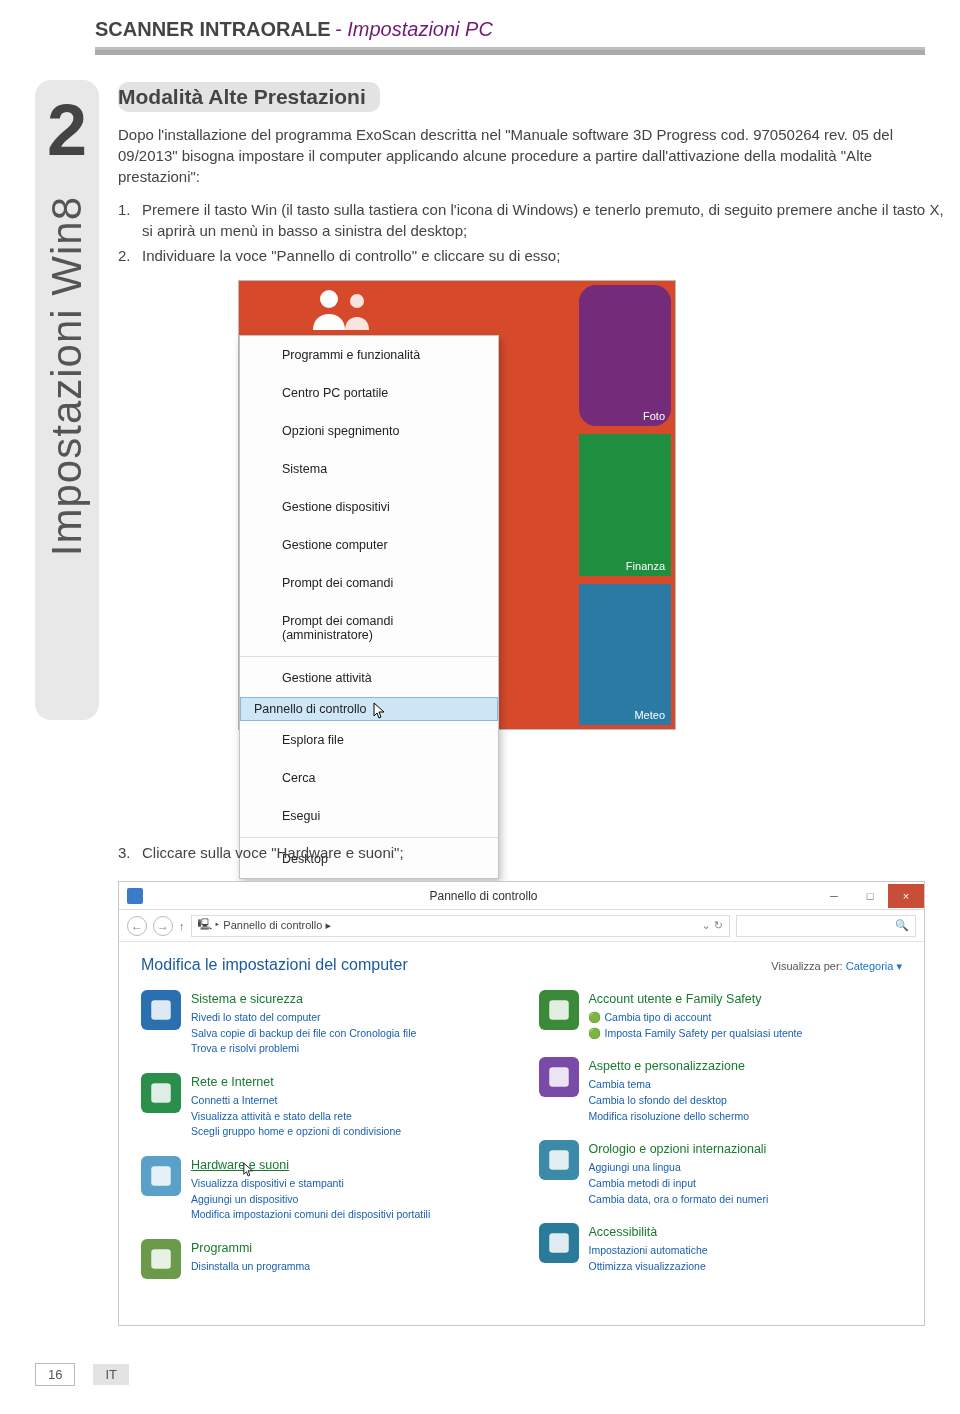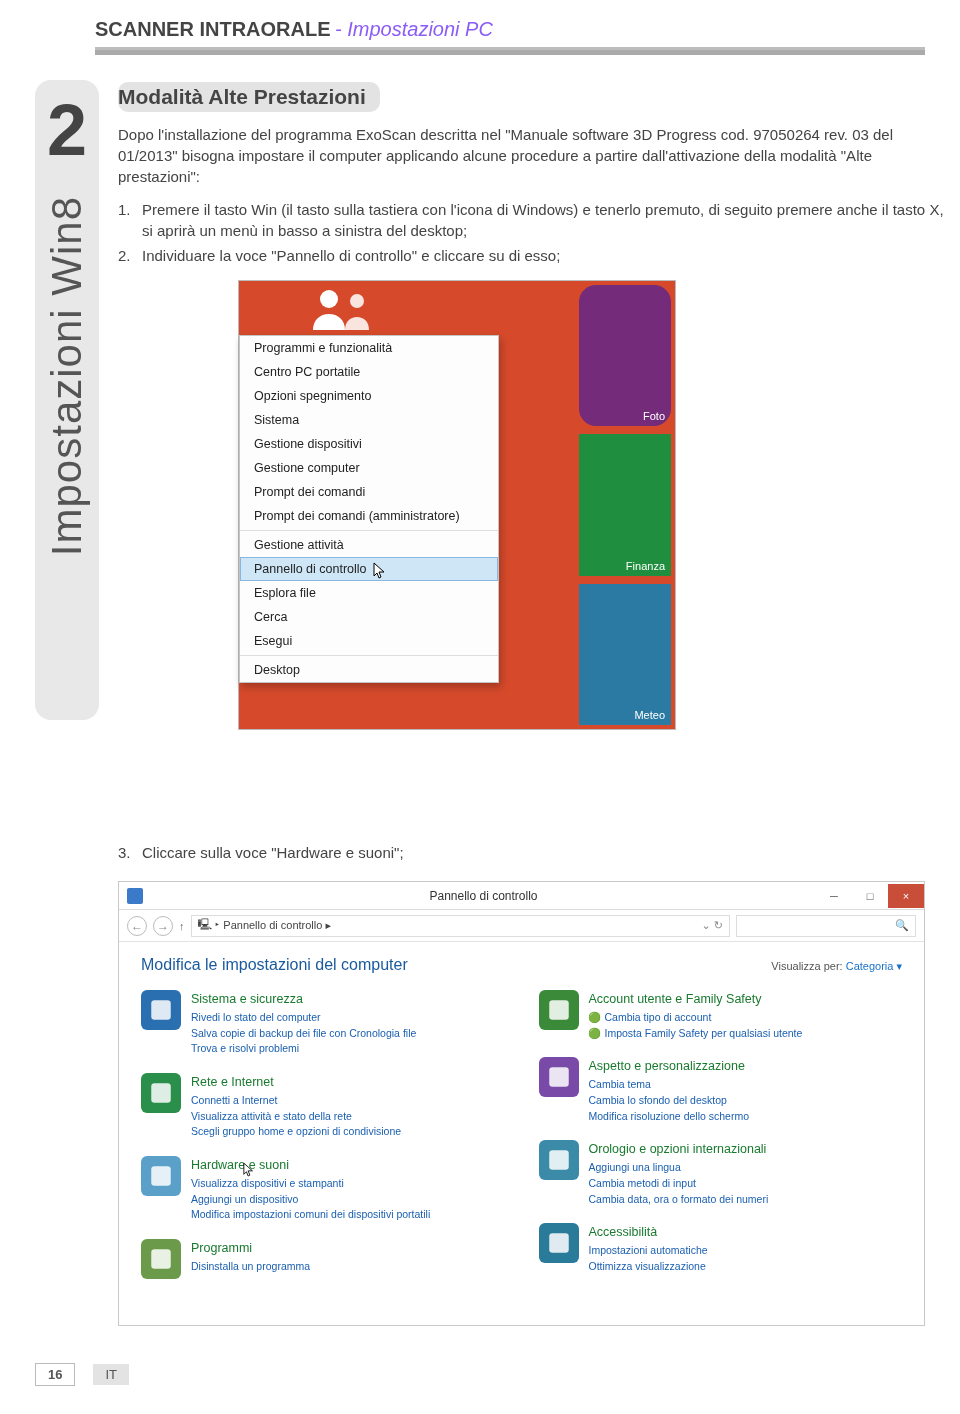--- a/index.html
+++ b/index.html
@@ -11,21 +11,21 @@
     color: #333;
     position: relative;
   }
   .header {
     position: absolute;
     top: 18px;
     left: 95px;
     right: 35px;
   }
   .header-title { font-size: 20px; font-weight: bold; color: #444; }
-  .header-sub { font-size: 20px; font-style: italic; color: #8b5cf6; }
+  .header-sub { font-size: 20px; font-style: italic; color: #701a75; }
   .header-rule { height: 8px; margin-top: 6px; background: linear-gradient(#bdbdbd 0 40%, #aaa 40% 100%); }
   .sidebar-tab {
     position: absolute;
     top: 80px;
     left: 35px;
     width: 64px;
     height: 640px;
     background: #e8e8e8;
     border-radius: 16px;
     display: flex;
@@ -76,21 +76,21 @@
     position: absolute;
     left: 0;
     top: 54px;
     width: 260px;
     background: #fdfdfd;
     border: 1px solid #c4c4c4;
     box-shadow: 2px 4px 8px rgba(0,0,0,.25);
     font-size: 12.5px;
     color: #222;
   }
-  .menu-item { padding: 5px 14px; cursor: default; }
+  .menu-item { padding: 12px 14px; cursor: default; margin-left: 28px; }
   .menu-sep { border-top: 1px solid #ddd; margin: 2px 0; }
   .menu-highlight { background: #cfe6f7; border:1px solid #88b8e0; padding:4px 13px; position:relative; }
   .cursor-arrow { position:absolute; left:132px; top:4px; }
   .tiles-bg {
     height: 448px;
     background: #d64a2b;
     position: relative;
   }
   .tiles-col {
     position: absolute;
@@ -143,57 +143,57 @@
   .cp-body-head { display:flex; justify-content:space-between; align-items:baseline; margin-bottom:16px; }
   .cp-body-head h3 { font-size:16px; font-weight:normal; color:#1a5a9e; }
   .cp-view { font-size:11px; color:#555; }
   .cp-view a { color:#1a72c8; text-decoration:none;margin-top:20px; }
   .cp-cols { display:flex; gap:34px; }
   .cp-col { flex:1; }
   .cp-cat { display:flex; gap:10px; margin-bottom:16px; }
   .cp-cat-icon { width:40px; height:40px; flex-shrink:0; border-radius:6px; display:flex; align-items:center; justify-content:center; }
   .cp-cat-content { font-size:10.5px; color:#1958a6; line-height:1.5; }
   .cp-cat-title { color:#187a2e; font-size:12.5px; margin-bottom:1px; }
-  .cp-cat-title.hover { position:relative; }
+  .cp-cat-title.hover { text-decoration:underline; position:relative; }
   .cp-sub { color:#1a5fb0; font-size:10.5px; }
   .cursor2 { position:absolute; left:52px; top:6px;}
   .pagefoot {
     position:absolute;
     bottom:28px;
     left:35px;
     display:flex;
     gap:18px;
     align-items:center;
   }
   .foot-box {
     padding:3px 12px;
     font-size:13px;
     color:#555;
   }
-  .foot-page { border:1px solid #bbb;font-weight:bold; }
+  .foot-page { border:1px solid #bbb; }
   .foot-lang { background:#e3e3e3; }
   svg { display:block; }
 </style>
 </head>
 <body>
 
 <div class="header">
   <span class="header-title">SCANNER INTRAORALE</span>
   <span class="header-sub"> - Impostazioni PC</span>
   <div class="header-rule"></div>
 </div>
 
 <div class="sidebar-tab">
   <div class="sidebar-num">2</div>
   <div class="sidebar-vert">Impostazioni Win8</div>
 </div>
 
 <div class="content">
   <div class="section-heading">Modalità Alte Prestazioni</div>
-  <p class="body-text">Dopo l'installazione del programma ExoScan descritta nel "Manuale software 3D Progress cod. 97050264 rev. 03 del 01/2013" bisogna impostare il computer applicando alcune procedure a partire dall'attivazione della modalità "Alte prestazioni":</p>
+  <p class="body-text">Dopo l'installazione del programma ExoScan descritta nel "Manuale software 3D Progress cod. 97050264 rev. 05 del 09/2013" bisogna impostare il computer applicando alcune procedure a partire dall'attivazione della modalità "Alte prestazioni":</p>
   <ol class="step-list">
     <li>
         <span class="step-num">1.</span>
         <span>Premere il tasto Win (il tasto sulla tastiera con l'icona di Windows) e tenerlo premuto, di seguito premere anche il tasto X, si aprirà un menù in basso a sinistra del desktop;</span>
       </li>
     <li>
         <span class="step-num">2.</span>
         <span>Individuare la voce "Pannello di controllo" e cliccare su di esso;</span>
       </li>
   </ol>

